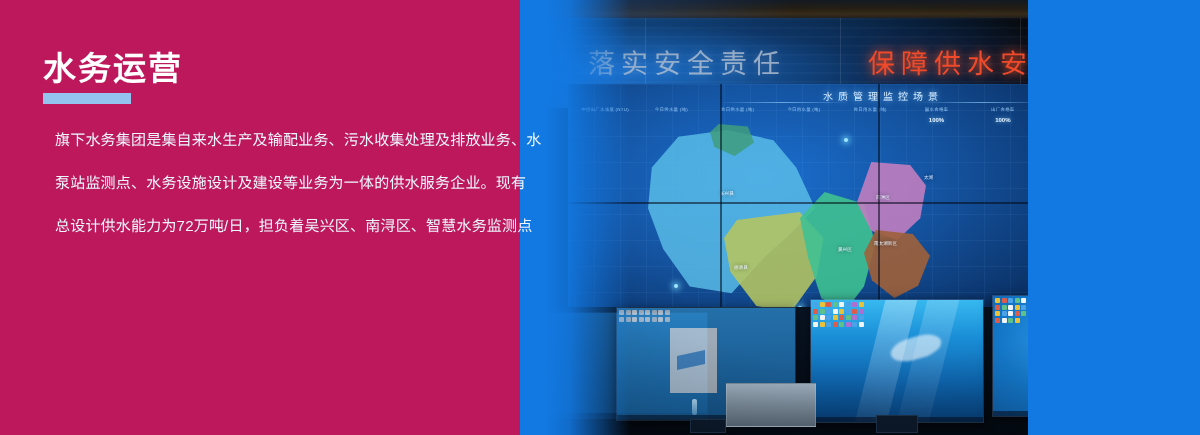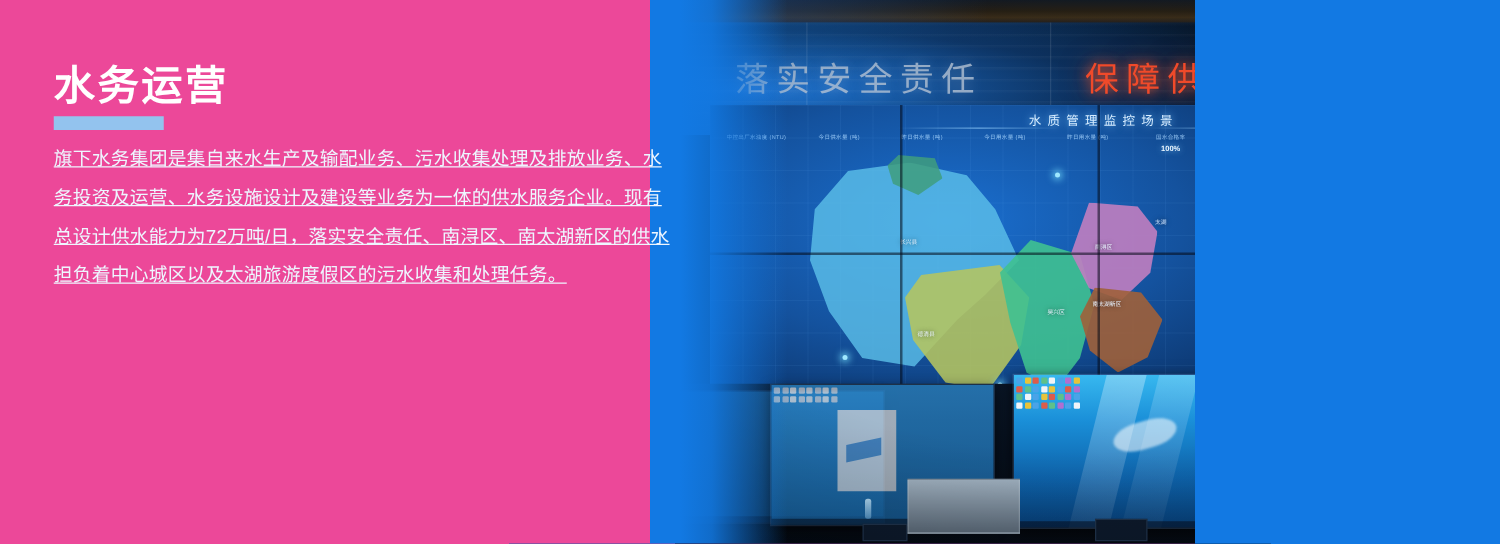--- a/index.html
+++ b/index.html
@@ -2,21 +2,21 @@
 <html lang="zh-CN"><head>
 <meta charset="utf-8">
 <title>水务运营</title>
 <style>
   html,body{margin:0;padding:0;}
   body{
     width:1200px;height:435px;overflow:hidden;
     background:#1279e3;
     font-family:"Liberation Sans","DejaVu Sans",sans-serif;
   }
-  #stage{position:relative;width:956px;height:435px;overflow:hidden;background:#ec4899;}
+  #stage{position:relative;width:1028px;height:435px;overflow:hidden;background:#be185d;}
 
   
   .photo{position:absolute;left:540px;top:0;width:660px;height:435px;overflow:hidden;
          background:#05080f;}
 
   
   .ceiling{position:absolute;left:0;top:0;width:100%;height:20px;
     background:linear-gradient(180deg,#141b24 0%,#272015 45%,#3a2d1a 70%,#1a1a20 100%);}
   .ceiling:after{content:"";position:absolute;left:0;top:0;width:100%;height:100%;
     background:linear-gradient(90deg,rgba(40,90,160,.65),rgba(0,0,0,0) 38%);}
@@ -156,21 +156,21 @@
   .fade{position:absolute;left:520px;top:0;width:110px;height:435px;pointer-events:none;
     background:linear-gradient(90deg,#1279e3 0%,#1279e3 22%,rgba(18,121,227,.88) 45%,rgba(18,121,227,.45) 72%,rgba(18,121,227,0) 100%);}
 
   
   .panel{position:absolute;left:0;top:0;width:560px;height:435px;}
   .title{position:absolute;left:43px;top:52px;font-size:33px;font-weight:bold;color:#ffffff;
     letter-spacing:2px;line-height:1;}
   .rule{position:absolute;left:43px;top:93px;width:88px;height:11px;background:#93c3ee;}
   .body{position:absolute;left:43px;top:112px;width:505px;
     font-size:15px;line-height:31px;color:#eef6ff;letter-spacing:.2px;}
-  .body p{margin:0;white-space:nowrap;text-decoration:underline;}
+  .body p{margin:12px;white-space:nowrap;}
 </style>
 </head>
 <body>
 
 <div id="stage">
 
   <div class="photo">
 
     <div class="ceiling"></div>
 
@@ -463,19 +463,18 @@
     <div class="vignette"></div>
   </div>
 
   <div class="fade"></div>
 
   <div class="panel">
     <div class="title">水务运营</div>
     <div class="rule"></div>
     <div class="body">
       <p>旗下水务集团是集自来水生产及输配业务、污水收集处理及排放业务、水</p>
-      <p>务投资及运营、水务设施设计及建设等业务为一体的供水服务企业。现有</p>
-      <p>总设计供水能力为72万吨/日，落实安全责任、南浔区、南太湖新区的供水</p>
-      <p>担负着中心城区以及太湖旅游度假区的污水收集和处理任务。</p>
+      <p>泵站监测点、水务设施设计及建设等业务为一体的供水服务企业。现有</p>
+      <p>总设计供水能力为72万吨/日，担负着吴兴区、南浔区、智慧水务监测点</p>
     </div>
   </div>
 
 </div>
 
 </body></html>

